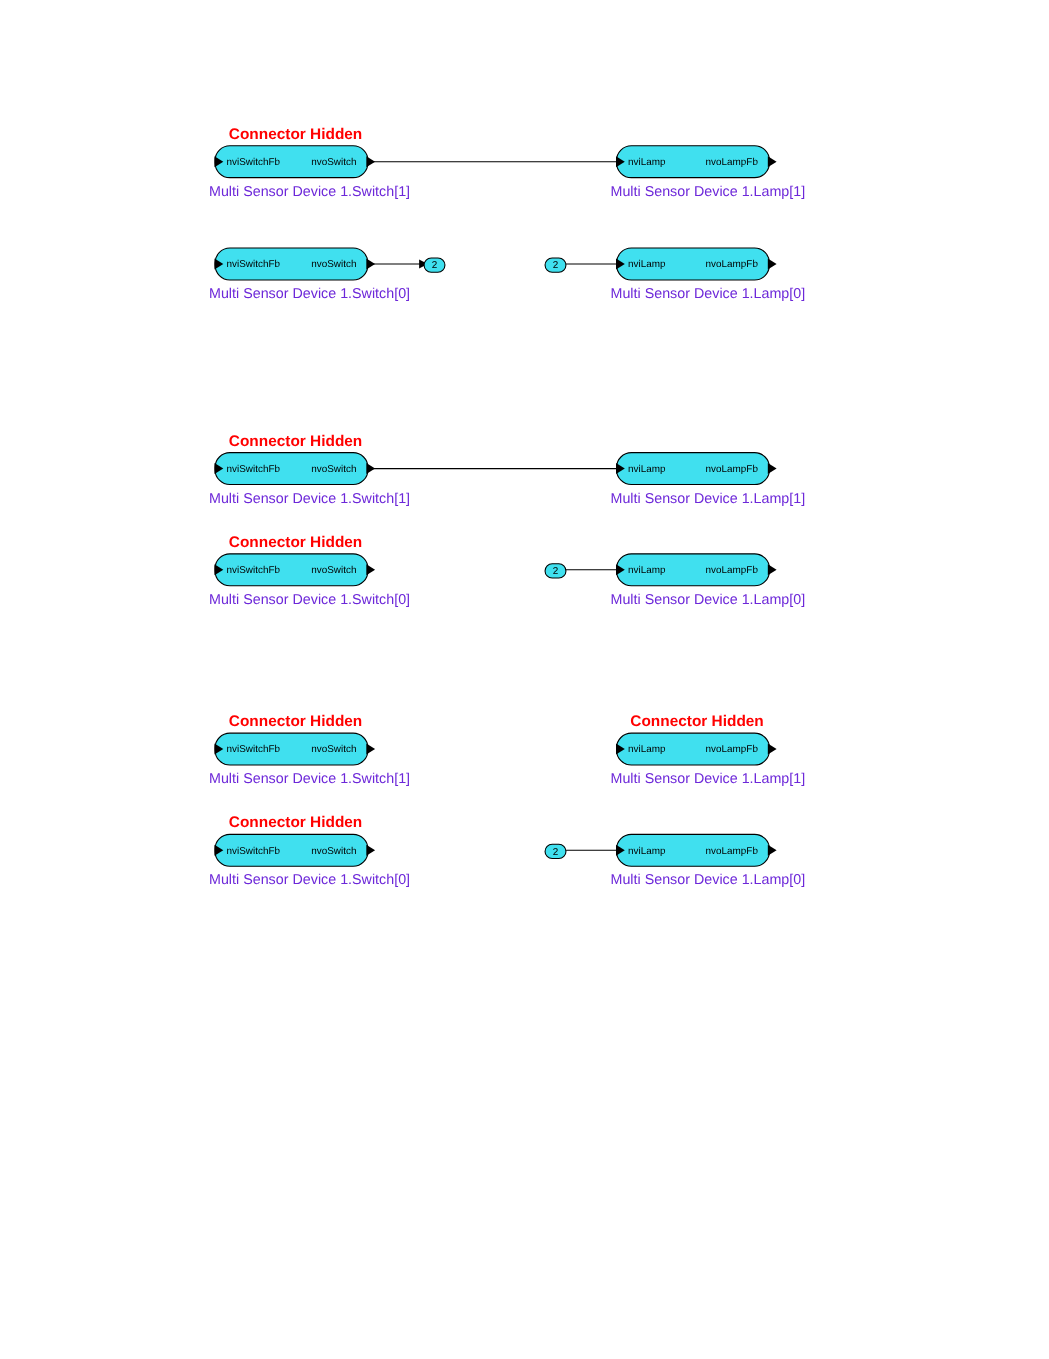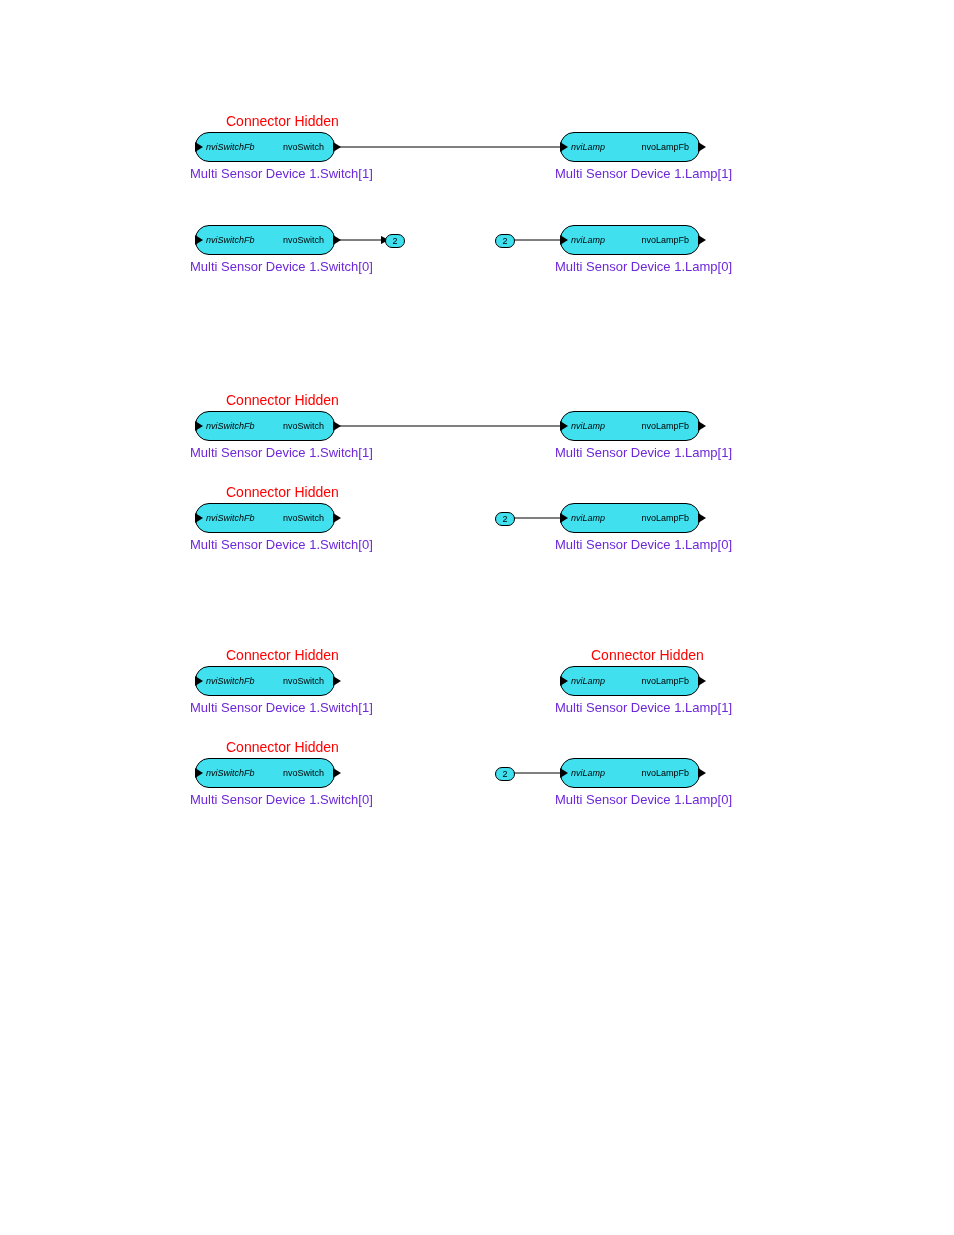--- a/index.html
+++ b/index.html
@@ -10,43 +10,42 @@
     width: 954px;
   }
   .canvas {
     position: relative;
     width: 954px;
     height: 1235px;
   }
   .hidden-label {
     position: absolute;
     color: #ff0000;
-    font-weight: normal;
+    font-weight: bold;
     font-size: 14px;
     white-space: nowrap;
-    margin-left: 18px;
   }
   .block {
     position: absolute;
     width: 140px;
     height: 30px;
     background: #40e0ef; 
     border: 1px solid #000;
     border-radius: 14px;
     box-sizing: border-box;
   }
   .port-label {
     position: absolute;
     top: 50%;
     transform: translateY(-50%);
     font-size: 9px;
     color: #000;
     white-space: nowrap;
   }
-  .port-label.left  { left: 10px; text-align: left; font-style: italic; }
+  .port-label.left  { left: 10px; text-align: left; }
   .port-label.right { right: 10px; text-align: left; }
   .port-arrow {
     position: absolute;
     top: 50%;
     transform: translateY(-50%);
     width: 0; height: 0;
     border-top: 5px solid transparent;
     border-bottom: 5px solid transparent;
     border-left: 8px solid #000;
   }

